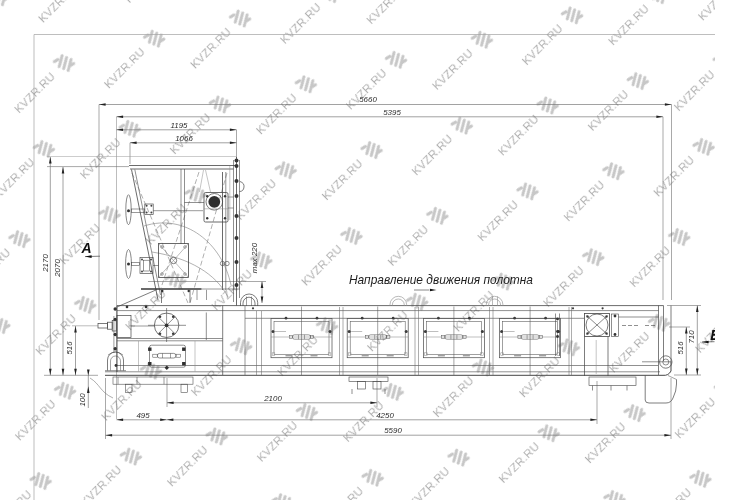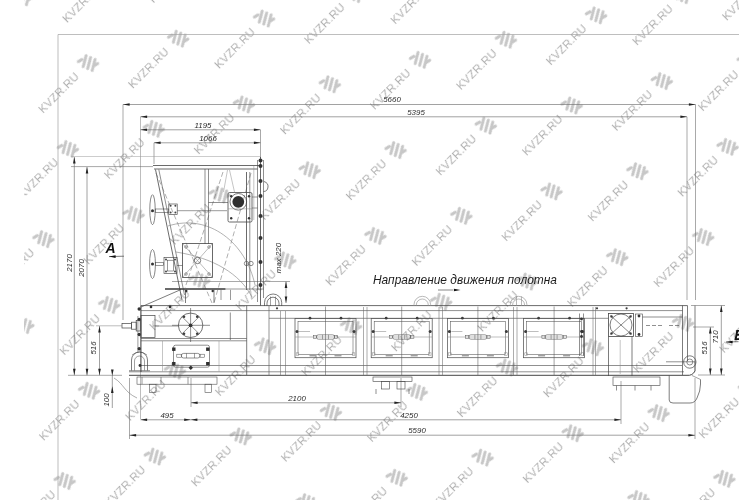--- a/index.html
+++ b/index.html
@@ -1,17 +1,17 @@
 <!DOCTYPE html>
 <html><head>
 <meta charset="utf-8">
 <style>
 html,body{margin:0;padding:0;background:#fff;}
 #page{position:relative;width:715px;height:500px;overflow:hidden;background:#fff;
-font-family:"Liberation Sans",sans-serif;margin-left:24px;}
+font-family:"Liberation Sans",sans-serif;}
 svg{display:block}
 .dim{font-family:"Liberation Sans",sans-serif;font-style:italic;font-size:7.9px;fill:#2c2c2c;}
 .dimv{font-family:"Liberation Sans",sans-serif;font-style:italic;font-size:7.9px;fill:#2c2c2c;}
 .big{font-family:"Liberation Sans",sans-serif;font-style:italic;font-size:13.4px;fill:#1d1d1d;}
 .view{font-family:"Liberation Sans",sans-serif;font-style:italic;font-weight:bold;font-size:14px;fill:#111;}
 .wm{font-family:"Liberation Sans",sans-serif;font-size:11.4px;fill:#b0b0b0;letter-spacing:0.3px;}
 </style>
 </head>
 <body>
 <div id="page">

